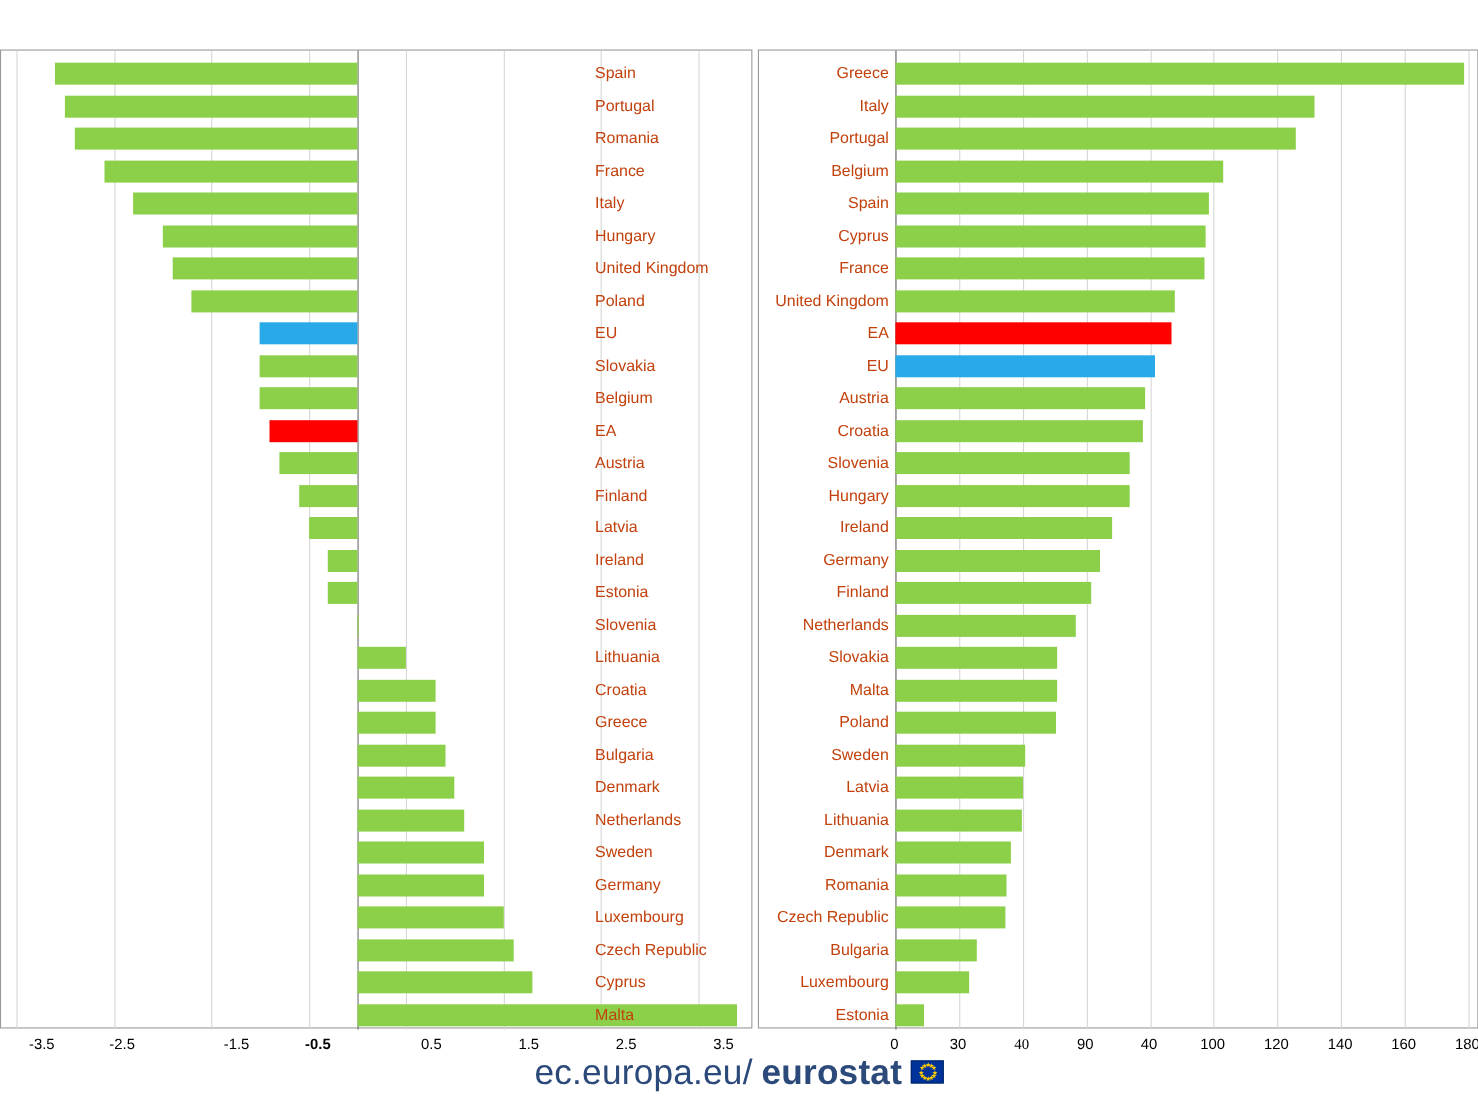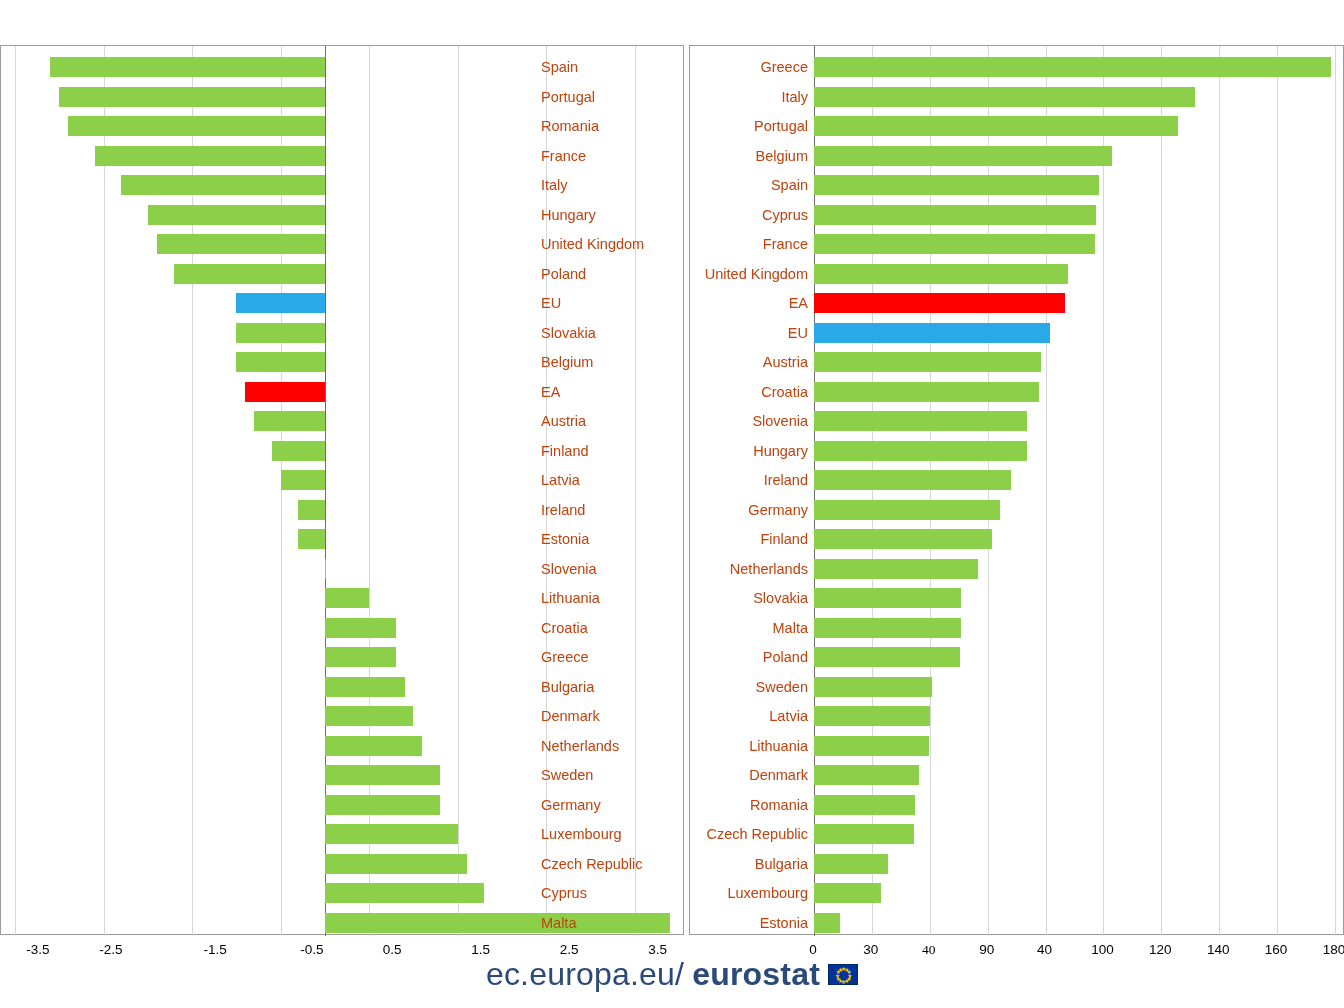--- a/index.html
+++ b/index.html
@@ -334,21 +334,21 @@
           <div class="row-label" style="top: 807.5px;">Bulgaria</div>
           <div class="row-label" style="top: 837px;">Luxembourg</div>
           <div class="row-label" style="top: 866.5px;">Estonia</div>
         </div>
     </div>
 
     <div class="ticks" id="deficit-ticks">
         <div class="tick" style="left: 0px;">-3.5</div>
         <div class="tick" style="left: 73px;">-2.5</div>
         <div class="tick" style="left: 177.067px;">-1.5</div>
-        <div class="tick" style="left: 274px;">-0.5</div>
+        <div class="tick" style="left: 251px; font-weight: bold;">-0.5</div>
         <div class="tick" style="left: 354.133px;">0.5</div>
         <div class="tick" style="left: 442.667px;">1.5</div>
         <div class="tick" style="left: 531.2px;">2.5</div>
         <div class="tick" style="left: 619.733px;">3.5</div>
       </div>
     <div class="ticks" id="debt-ticks">
         <div class="tick" style="left: 0px;">0</div>
         <div class="tick" style="left: 57.8889px;">30</div>
         <div class="tick" style="left: 115.778px; font-family: Liberation Serif, serif;">40</div>
         <div class="tick" style="left: 173.667px;">90</div>

